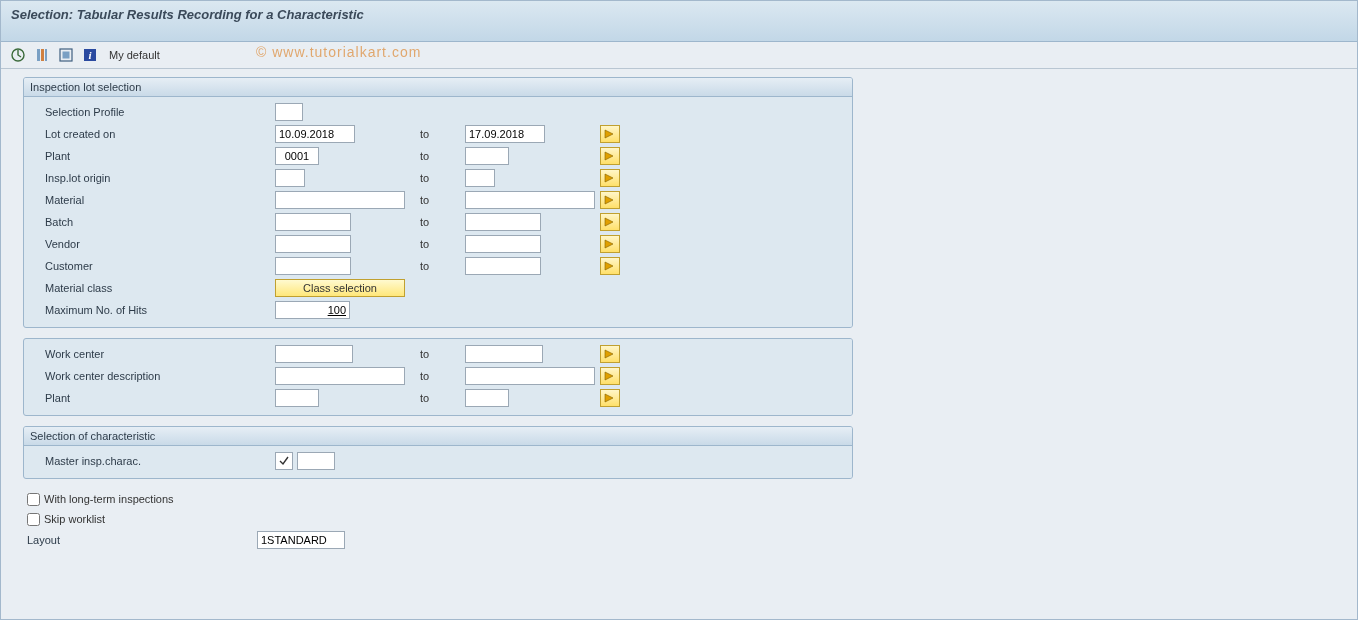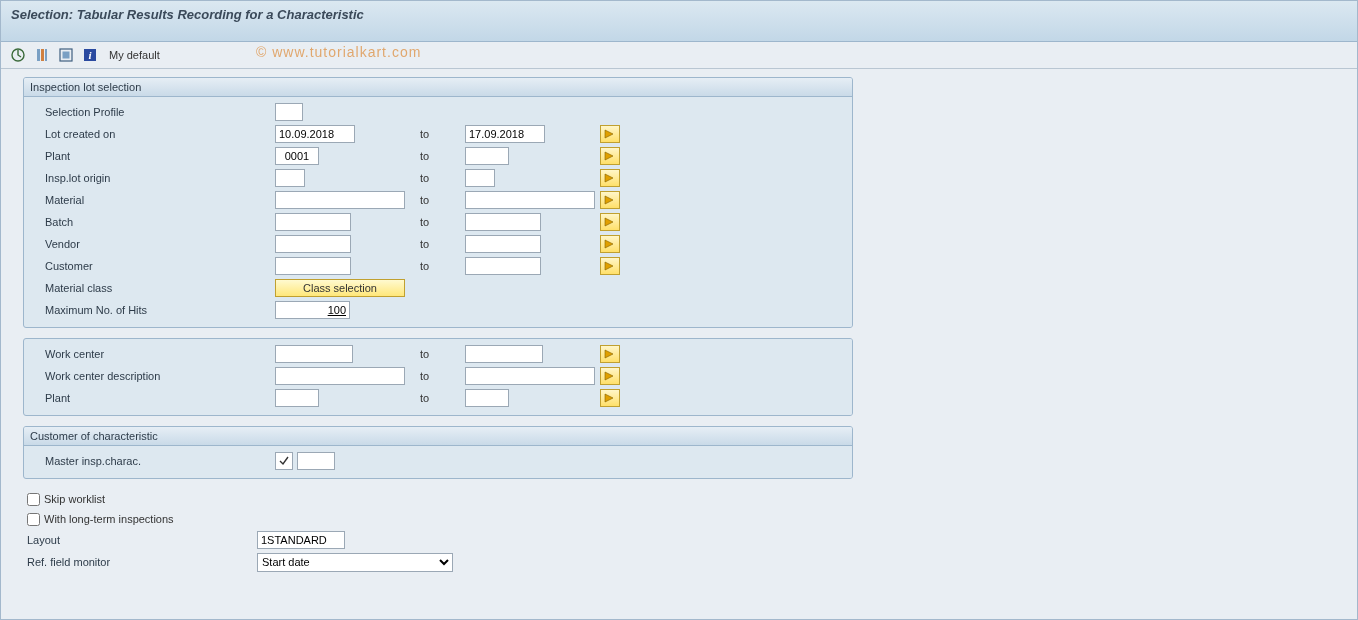--- a/index.html
+++ b/index.html
@@ -342,54 +342,46 @@
               <svg width="12" height="10" viewBox="0 0 12 10">
                 <path d="M1 1 L9 5 L1 9 Z" fill="#e0a000" stroke="#806000" stroke-width="0.6"></path>
               </svg>
             </span>
           </div>
       </div>
     </div>
   </div>
 
   <div class="group">
-    <div class="group-header">Customer of characteristic</div>
+    <div class="group-header">Selection of characteristic</div>
     <div class="group-body">
       <div class="row">
         <div class="label-col">Master insp.charac.</div>
         <div class="low-col" style="align-items:center;">
           <span class="req">
             <svg width="12" height="12" viewBox="0 0 12 12">
                 <path d="M2 6 L5 9 L10 2" stroke="#333" stroke-width="1.4" fill="none"></path>
               </svg>
           </span>
           <input class="sap-input" style="width: 38px;" value="">
         </div>
       </div>
     </div>
   </div>
 
   <div class="plain-rows">
     <div class="cb-row">
       <input type="checkbox" style="">
-      <span>Skip worklist</span>
+      <span>With long-term inspections</span>
     </div>
     <div class="cb-row">
       <input type="checkbox" style="">
-      <span>With long-term inspections</span>
+      <span>Skip worklist</span>
     </div>
     <div class="row">
       <div class="label-col">Layout</div>
       <div class="low-col">
           <input class="sap-input w-layout" value="1STANDARD" style="">
         </div>
     </div>
-    <div class="row">
-      <div class="label-col">Ref. field monitor</div>
-      <div class="low-col" style="width:210px;">
-        <select class="sap-select w-ref">
-          <option>Start date</option>
-        </select>
-      </div>
-    </div>
   </div>
 
 </div>
 
 </body></html>

